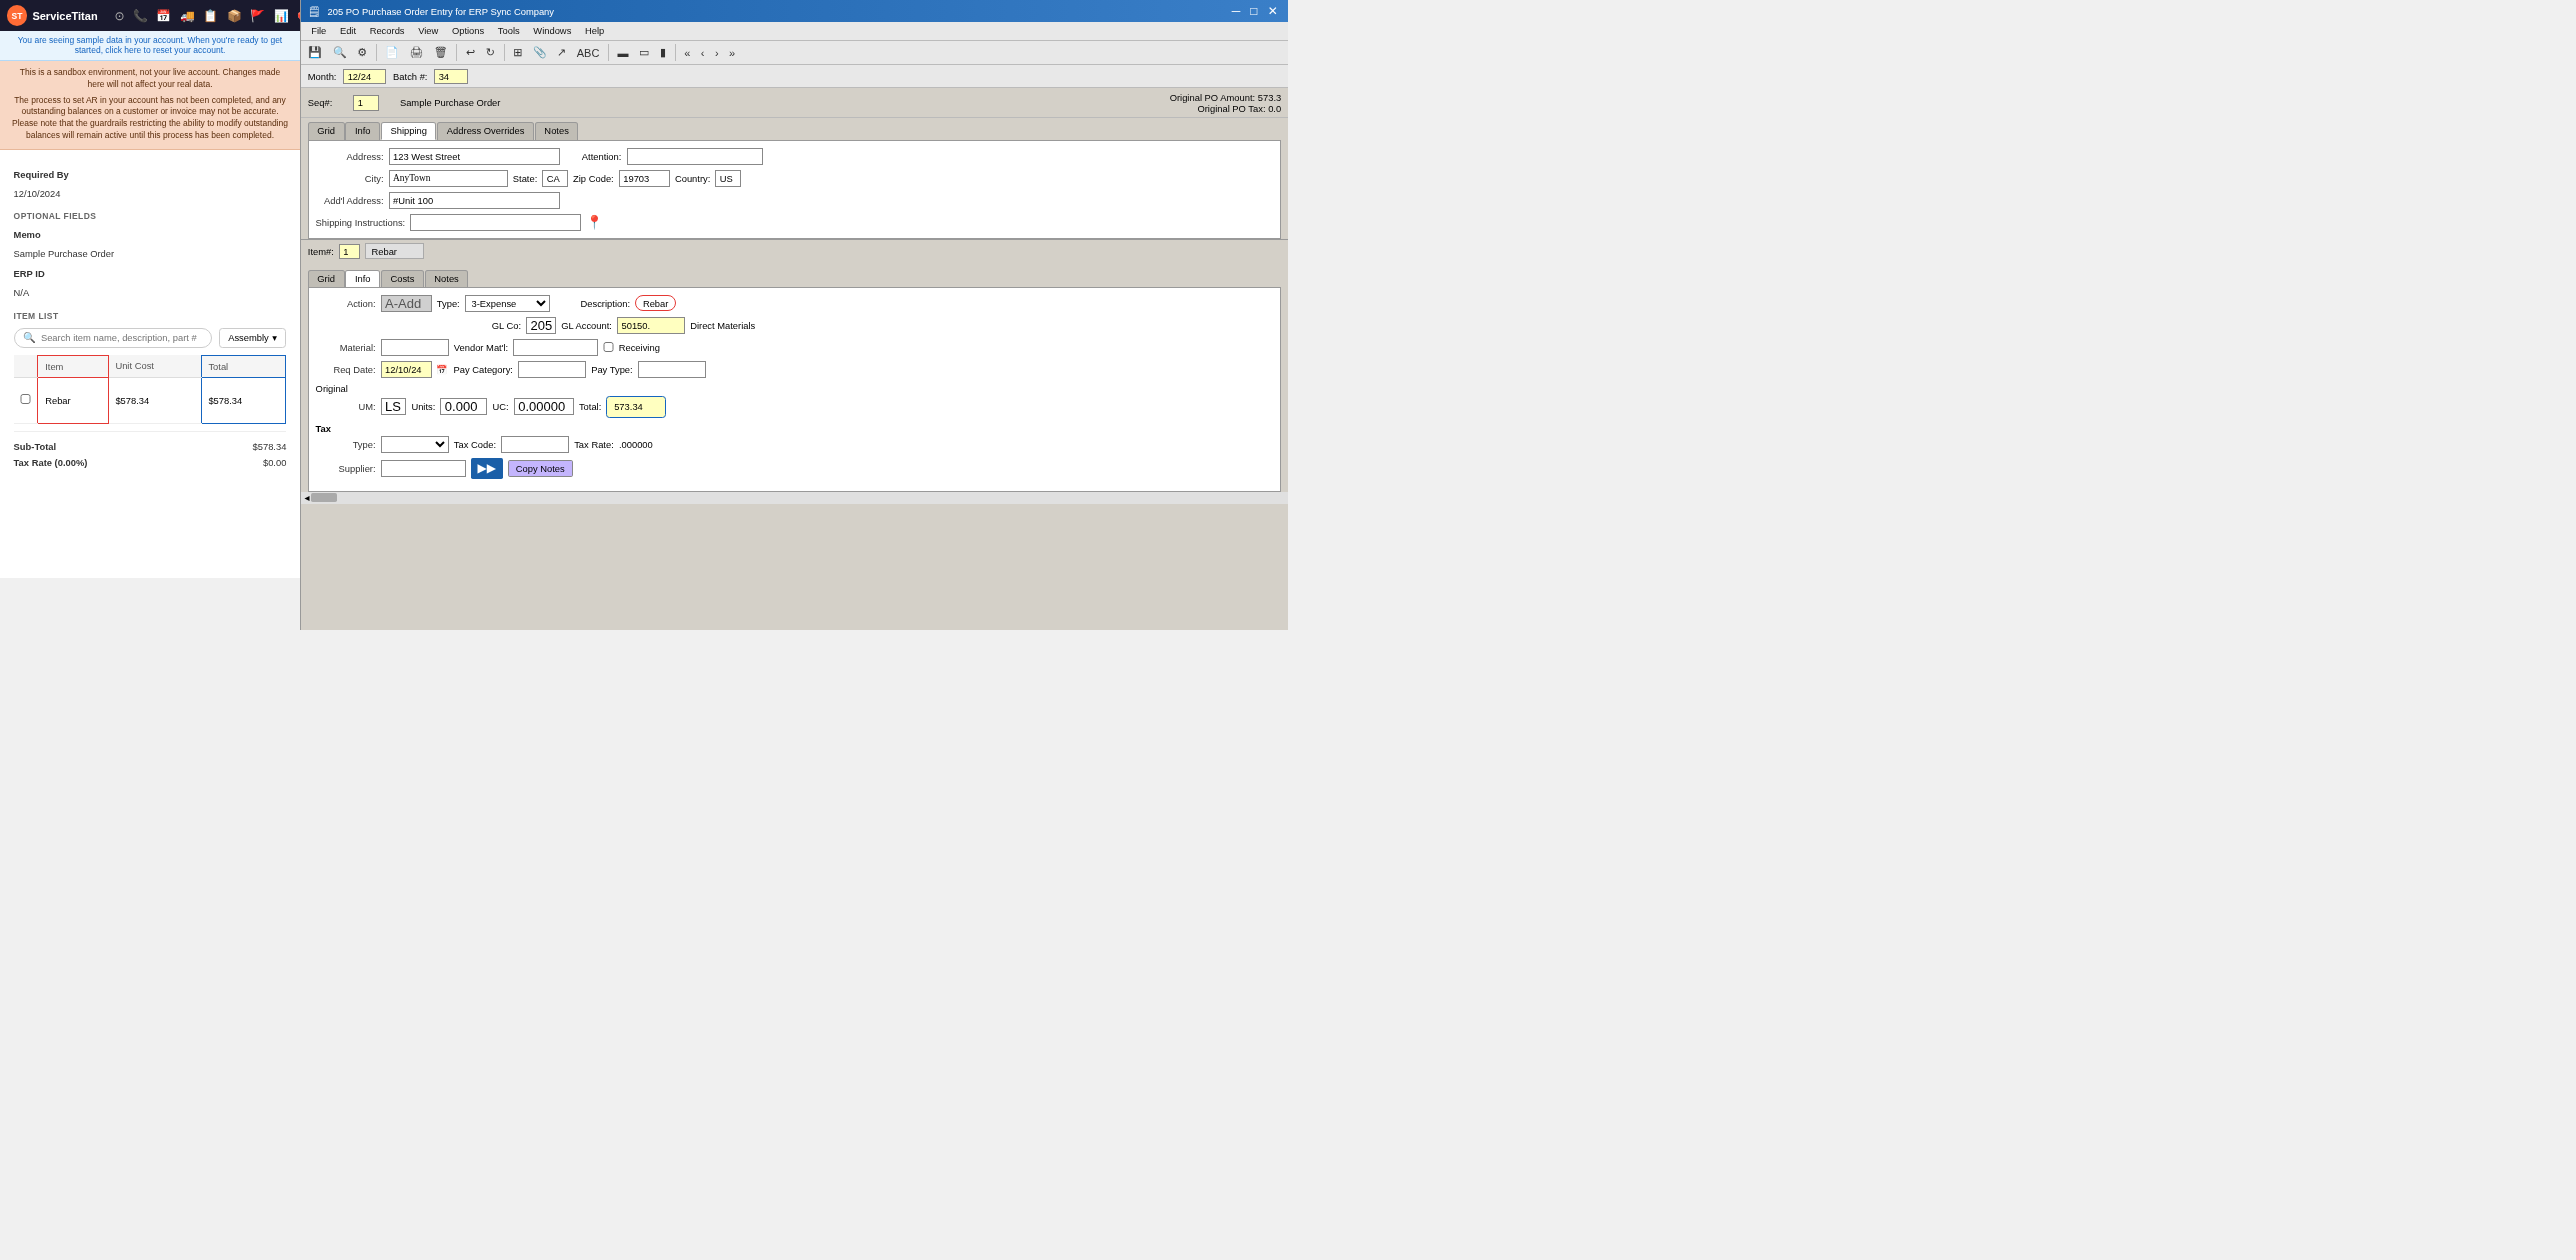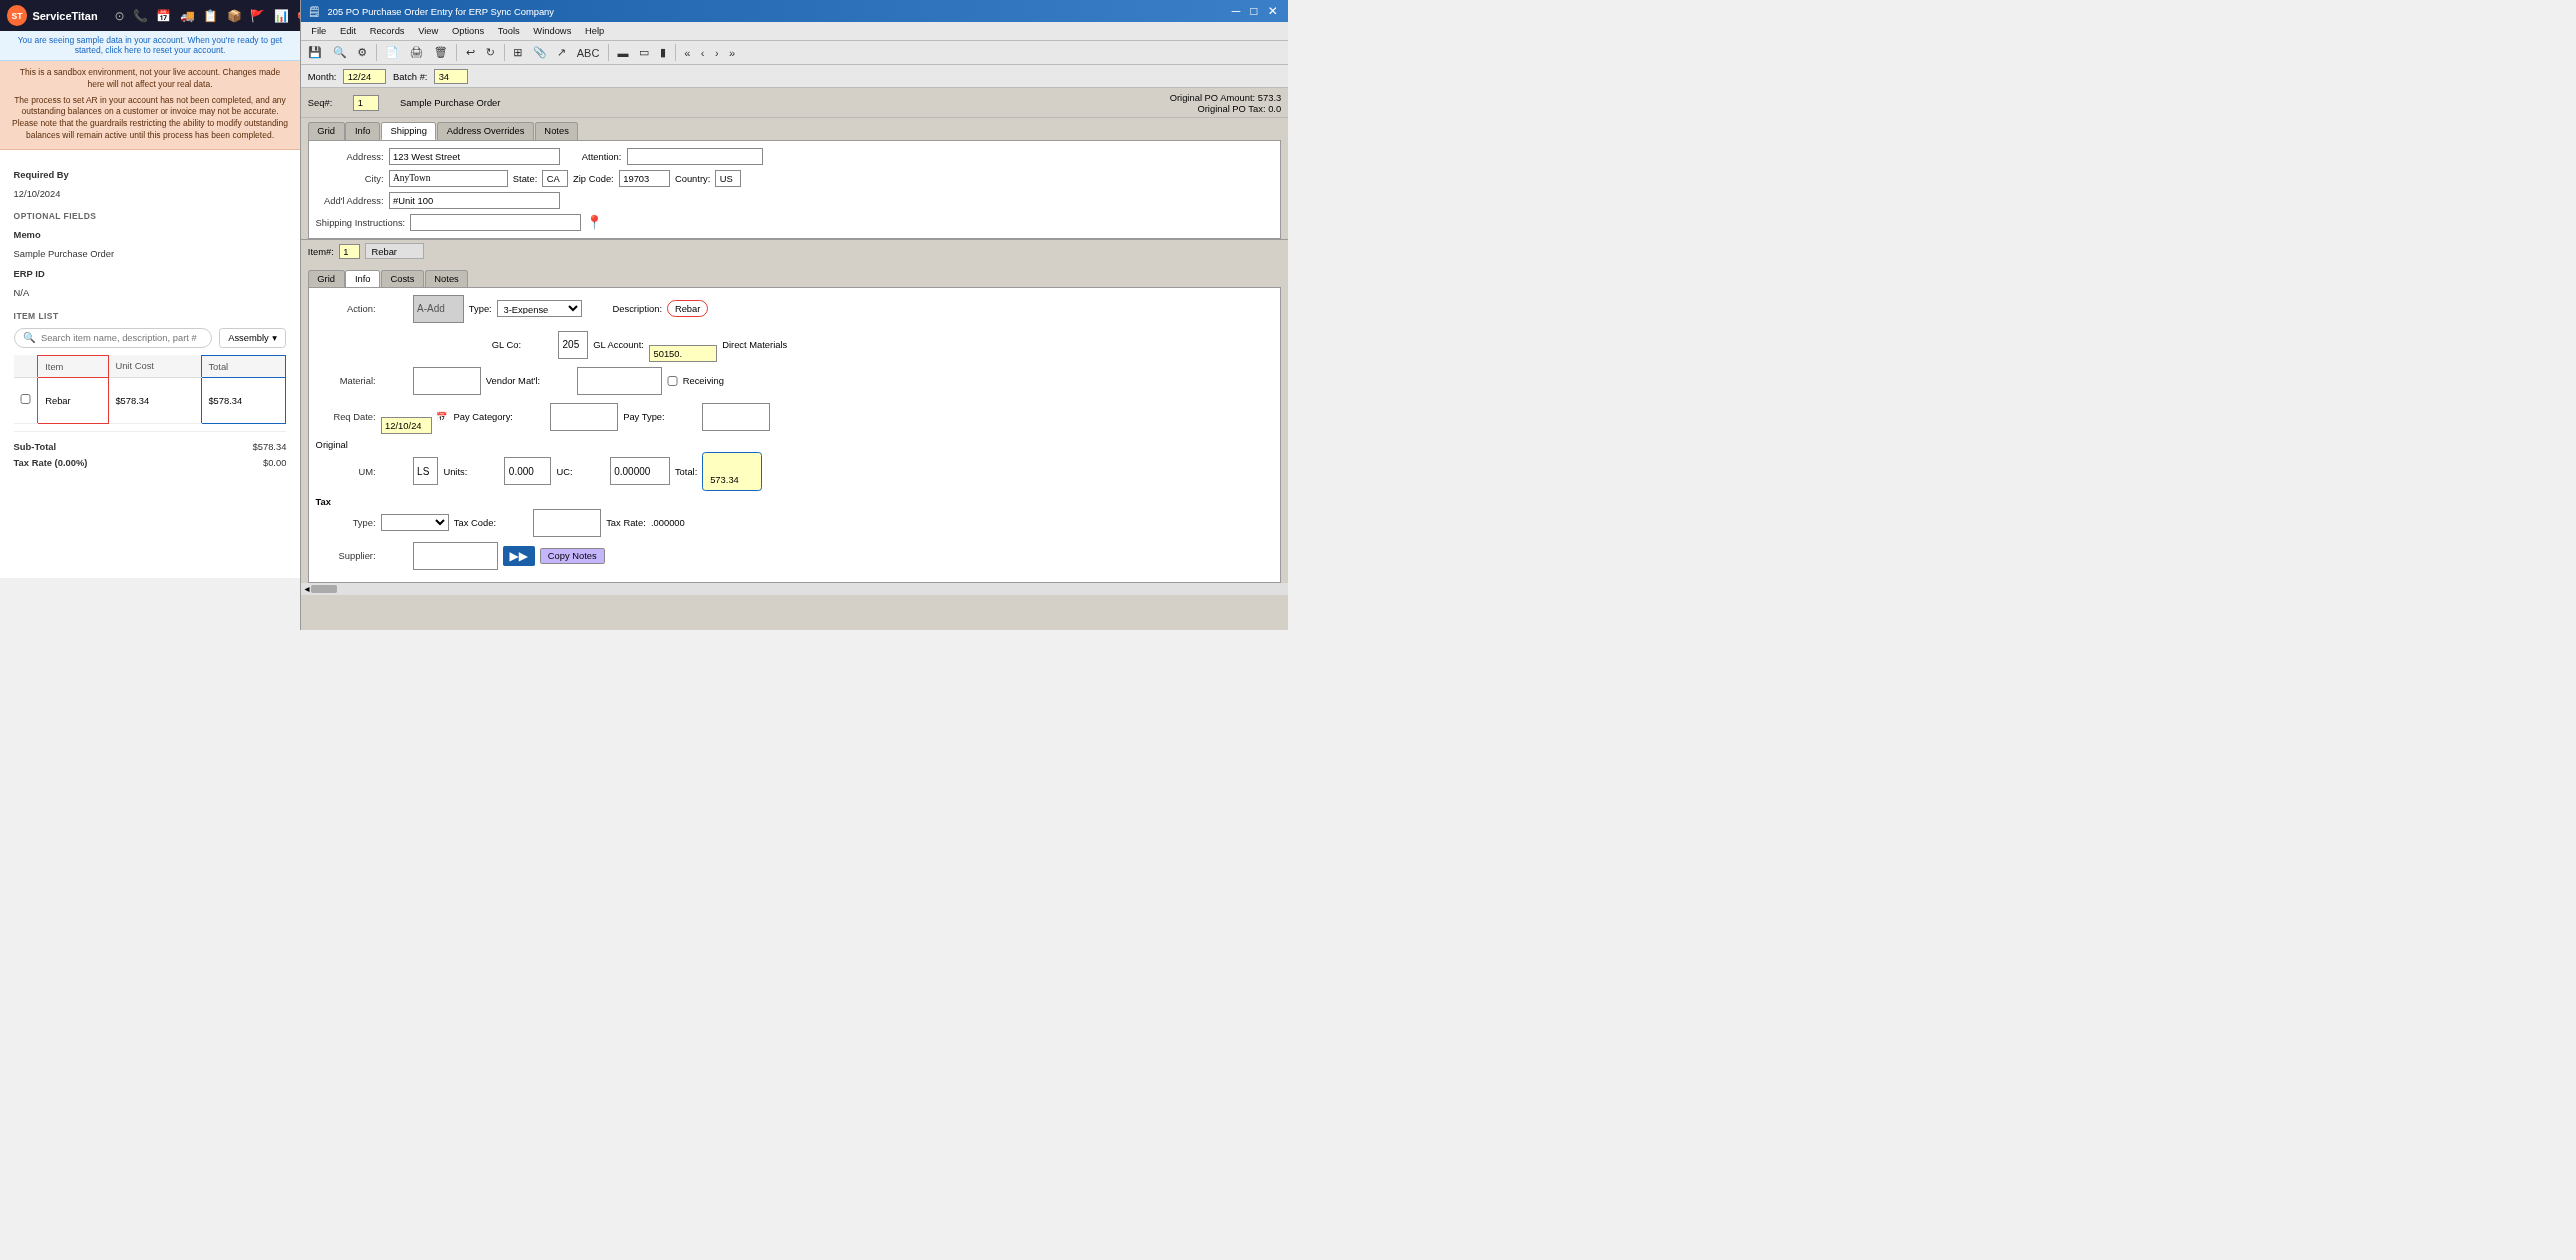--- a/index.html
+++ b/index.html
@@ -385,31 +385,29 @@
     }
     .itc-label {
       color: #333;
       min-width: 60px;
       text-align: right;
     }
     .itc-input {
       border: 0.9px solid #888;
       background: #fff;
       padding: 1.7px 3.4px;
-      font-size: 10px;
-      height: 28px;
-      margin-left: 32px;
+      font-size: 13px;
+      height: 17px;
     }
     .itc-input-yellow {
       background: #ffffc0;
       border: 0.9px solid #888;
       padding: 1.7px 3.4px;
       font-size: 9.4px;
       height: 17px;
-      margin-top: 17px;
     }
     .itc-select {
       border: 0.9px solid #888;
       background: #fff;
       padding: 1.7px 1.7px;
       font-size: 9.4px;
       height: 17px;
     }
 
     .desc-highlight {

